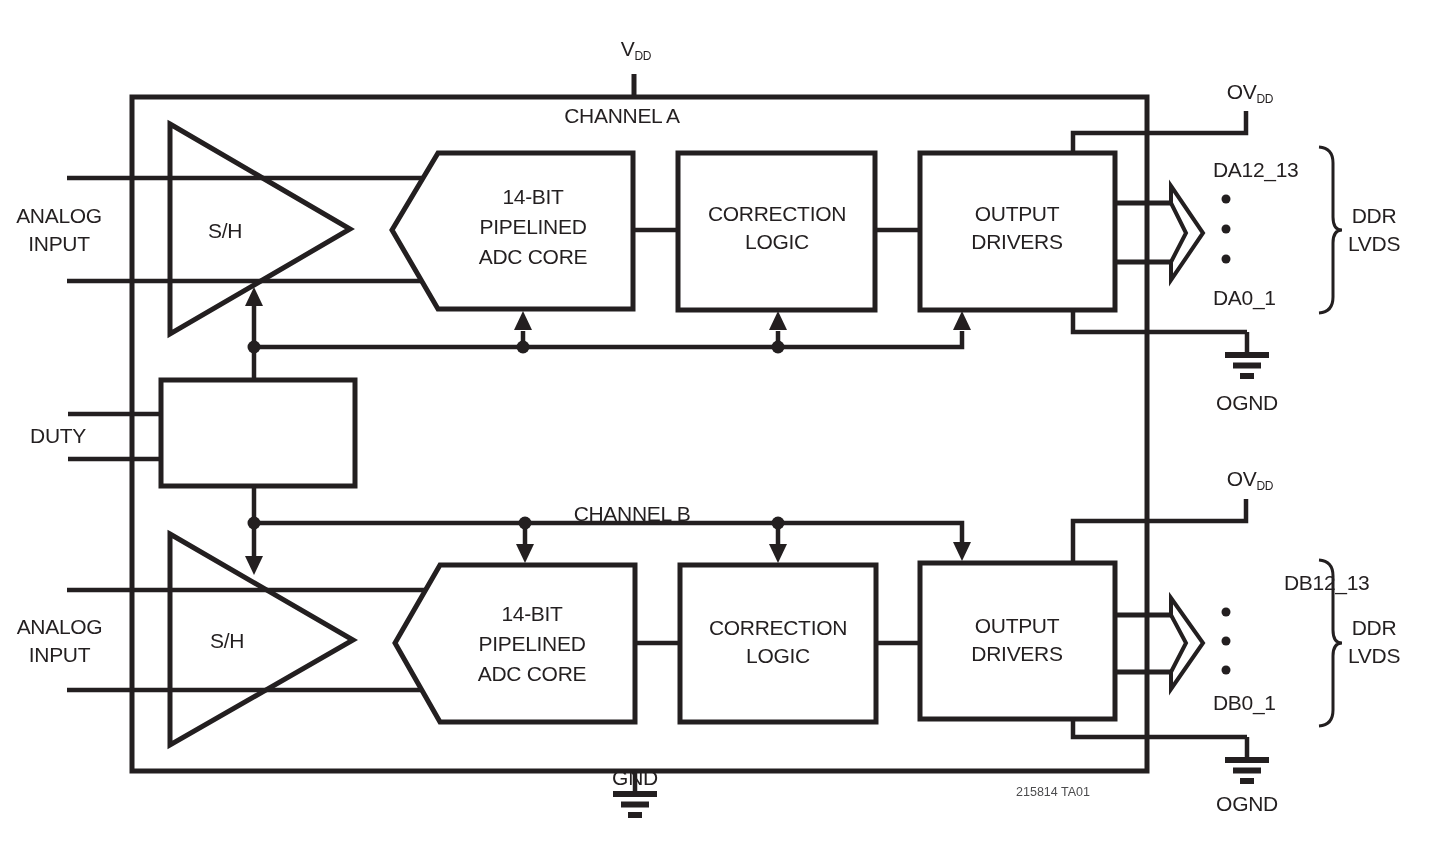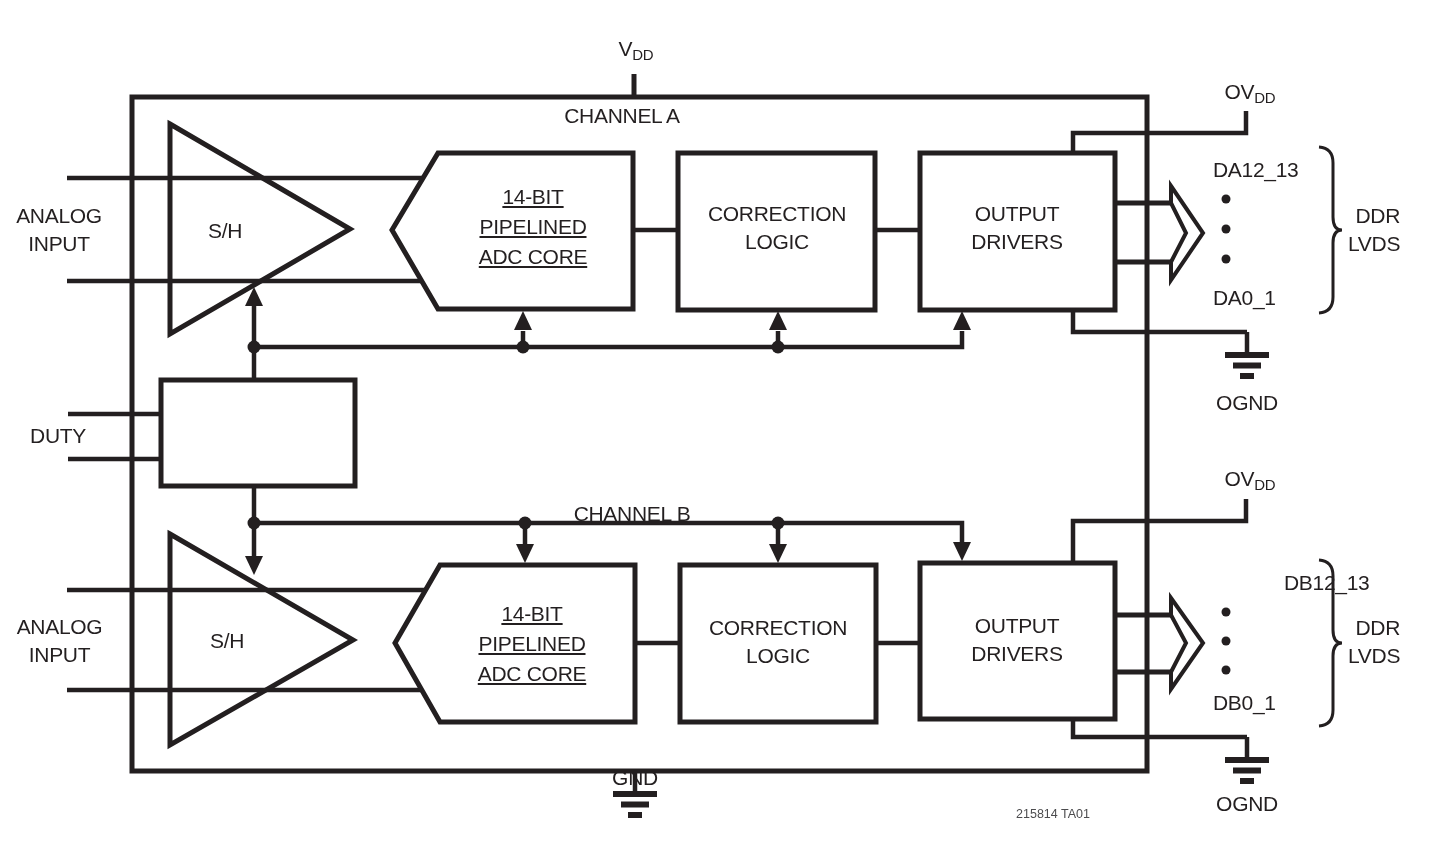--- a/index.html
+++ b/index.html
@@ -7,25 +7,25 @@
     position:relative;width:1455px;height:855px;background:#ffffff;overflow:hidden;
     font-family:"Liberation Sans","DejaVu Sans",sans-serif;color:#231f20;
   }
   .stage svg{position:absolute;left:0;top:0;}
   .lbl{
     position:absolute;font-size:21px;line-height:28px;letter-spacing:-0.3px;
     white-space:nowrap;color:#231f20;
   }
   .lbl.c{transform:translate(-50%,-50%);text-align:center;}
   .lbl.r{transform:translateY(-50%);text-align:center;}
-  .lbl.l{transform:translateY(-50%);text-align:right;}
+  .lbl.l{transform:translateY(-50%);text-align:center;}
   .lbl .ln{display:block;}
-  .lbl.lh30{line-height:30px;text-decoration:underline;}
-  .sub{font-size:15px;vertical-align:-4px;letter-spacing:-0.3px;}
-  .partref{font-size:12.5px;letter-spacing:0;color:#4c4c4e;margin-top:22px;}
+  .lbl.lh30{line-height:30px;}
+  .sub{font-size:12px;vertical-align:-4px;letter-spacing:-0.3px;}
+  .partref{font-size:12.5px;letter-spacing:0;color:#4c4c4e;}
 </style>
 </head>
 <body>
 
 <div class="stage">
 
   <svg width="1455" height="855" viewBox="0 0 1455 855" fill="none" stroke="#231f20" stroke-width="4.5" stroke-linecap="butt" stroke-miterlimit="8">
 
     <rect x="132" y="97" width="1015" height="674" stroke-width="5"></rect>
 

